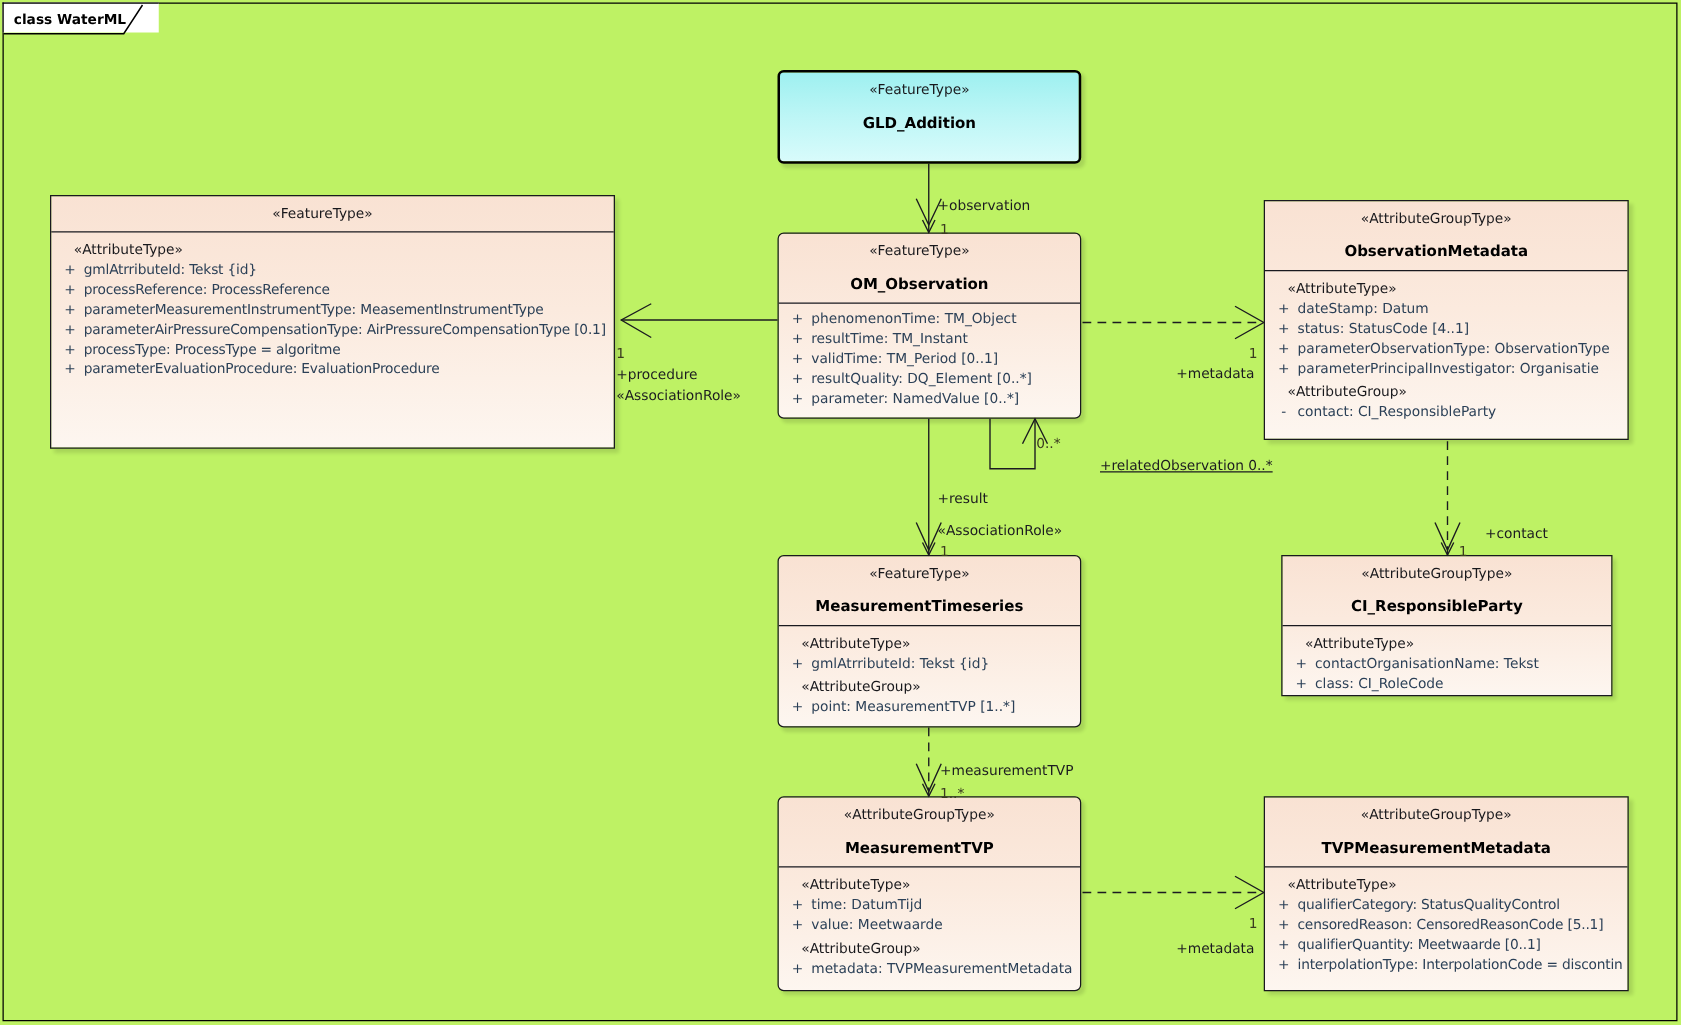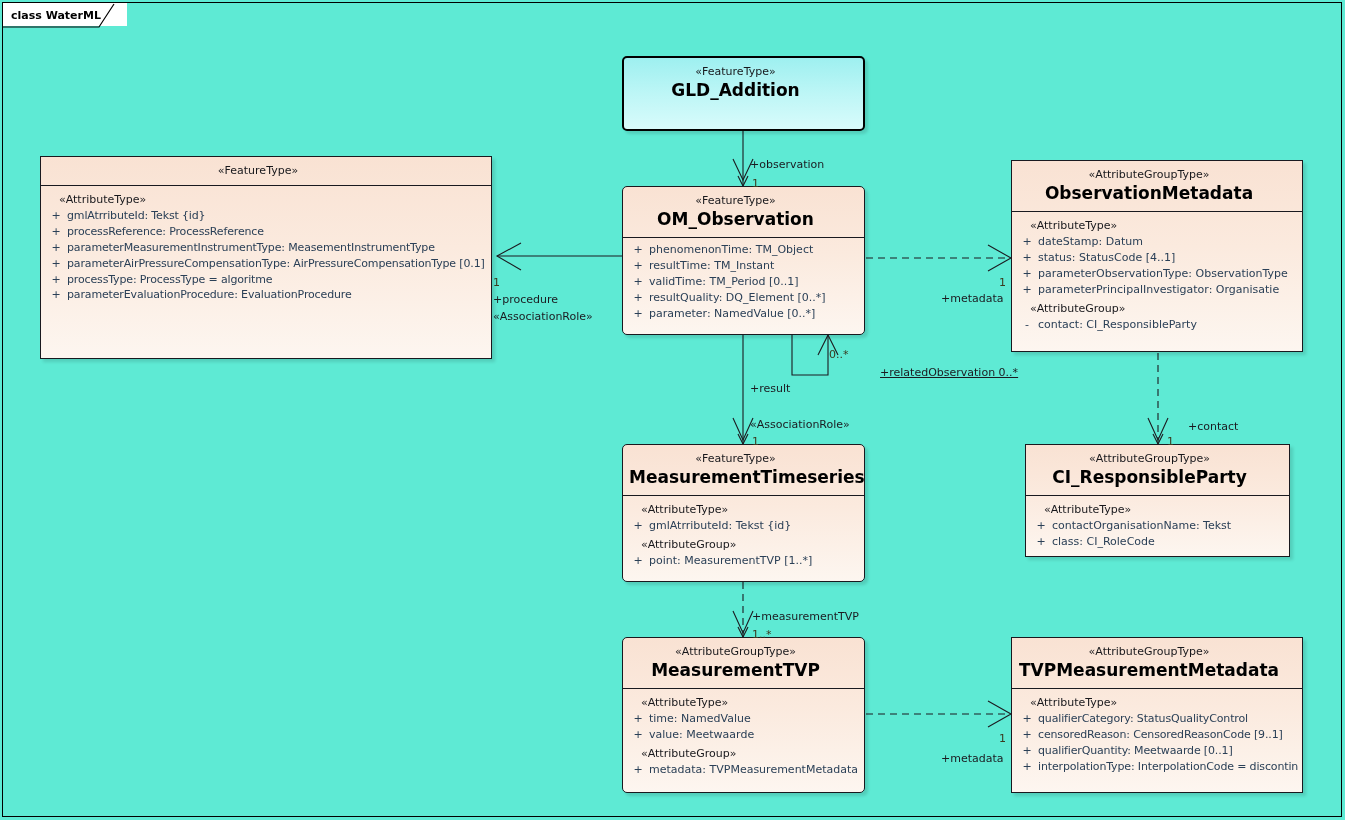--- a/index.html
+++ b/index.html
@@ -8,21 +8,21 @@
     padding: 0;
     background: #ffffff;
   }
   body {
     font-family: "DejaVu Sans", "Liberation Sans", sans-serif;
   }
   #canvas {
     position: relative;
     width: 1345px;
     height: 820px;
-    background: #5eead4;
+    background: #bef264;
     overflow: hidden;
   }
   
   .frame {
     position: absolute;
     left: 2px;
     top: 2px;
     width: 1340px;
     height: 815px;
     border: 1px solid #000000;
@@ -74,24 +74,24 @@
   .uml .head {
     padding: 7px 22px 7px 6px;
     text-align: center;
     line-height: 1.25;
   }
   .uml .stereotype {
     font-size: 11px;
     color: #18181c;
   }
   .uml .cname {
-    font-size: 17px;
+    font-size: 12px;
     font-weight: bold;
     color: #000000;
-    margin-top: 1px;
+    margin-top: 12px;
   }
   .uml .sep {
     height: 0;
     border-top: 1px solid #19191f;
   }
   .uml .body {
     padding: 6px 4px 8px 4px;
   }
   .uml .grp {
     font-size: 11px;
@@ -215,21 +215,21 @@
   <div class="lbl mult" style="left:493px; top:262px;">1</div>
   <div class="lbl" style="left:493px; top:279px;">+procedure</div>
   <div class="lbl" style="left:493px; top:296px;">«AssociationRole»</div>
 
   <div class="lbl mult" style="left:999px; top:262px;">1</div>
   <div class="lbl" style="left:941px; top:278px;">+metadata</div>
 
   <div class="lbl mult" style="left:829px; top:334px;">0..*</div>
   <div class="lbl" style="left:880px; top:352px;text-decoration:underline;">+relatedObservation 0..*</div>
 
-  <div class="lbl" style="left:750px; top:368px;">+result</div>
+  <div class="lbl" style="left:750px; top:378px;">+result</div>
   <div class="lbl" style="left:750px; top:404px;">«AssociationRole»</div>
   <div class="lbl mult" style="left:752px; top:421px;">1</div>
 
   <div class="lbl" style="left:1188px; top:406px;">+contact</div>
   <div class="lbl mult" style="left:1167px; top:421px;">1</div>
 
   <div class="lbl" style="left:752px; top:596px;">+measurementTVP</div>
   <div class="lbl mult" style="left:752px; top:614px;">1..*</div>
 
   <div class="lbl mult" style="left:999px; top:718px;">1</div>
@@ -380,21 +380,21 @@
   <div class="uml rounded" style="left:622px; top:637px; width:243px; height:156px;">
     <div class="head">
       <div class="stereotype">«AttributeGroupType»</div>
       <div class="cname">MeasurementTVP</div>
     </div>
     <div class="sep"></div>
     <div class="body">
       <div class="grp">«AttributeType»</div>
       <div class="attr">
         <span class="vis">+</span>
-        <span class="txt">time: NamedValue</span>
+        <span class="txt">time: DatumTijd</span>
       </div>
       <div class="attr">
         <span class="vis">+</span>
         <span class="txt">value: Meetwaarde</span>
       </div>
       <div class="grp" style="padding-top:4px;">«AttributeGroup»</div>
       <div class="attr">
         <span class="vis">+</span>
         <span class="txt">metadata: TVPMeasurementMetadata</span>
       </div>
@@ -408,21 +408,21 @@
     </div>
     <div class="sep"></div>
     <div class="body">
       <div class="grp">«AttributeType»</div>
       <div class="attr">
         <span class="vis">+</span>
         <span class="txt">qualifierCategory: StatusQualityControl</span>
       </div>
       <div class="attr">
         <span class="vis">+</span>
-        <span class="txt">censoredReason: CensoredReasonCode [9..1]</span>
+        <span class="txt">censoredReason: CensoredReasonCode [5..1]</span>
       </div>
       <div class="attr">
         <span class="vis">+</span>
         <span class="txt">qualifierQuantity: Meetwaarde [0..1]</span>
       </div>
       <div class="attr">
         <span class="vis">+</span>
         <span class="txt">interpolationType: InterpolationCode = discontinu</span>
       </div>
     </div>

